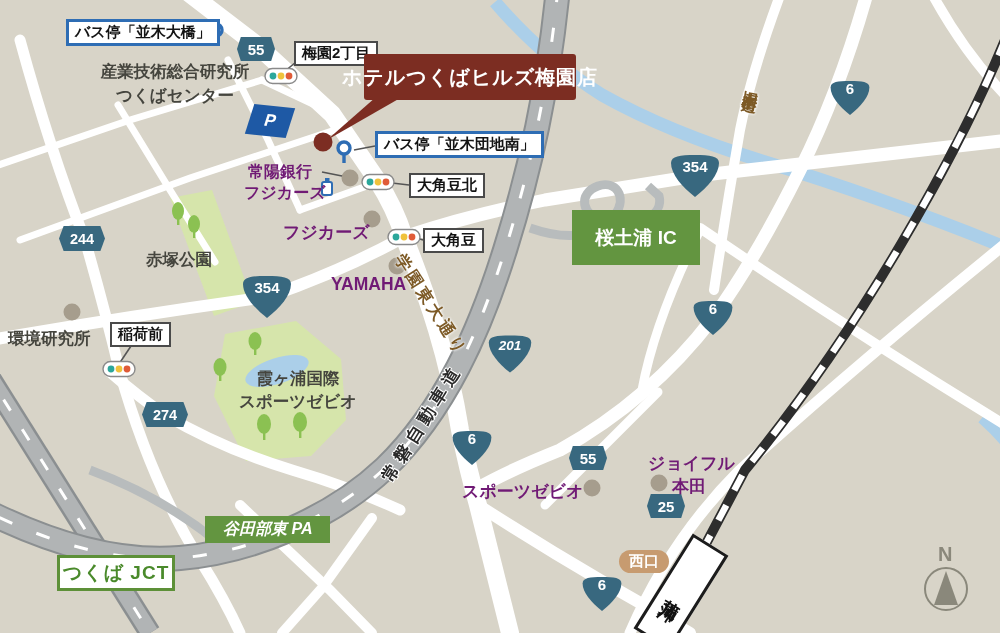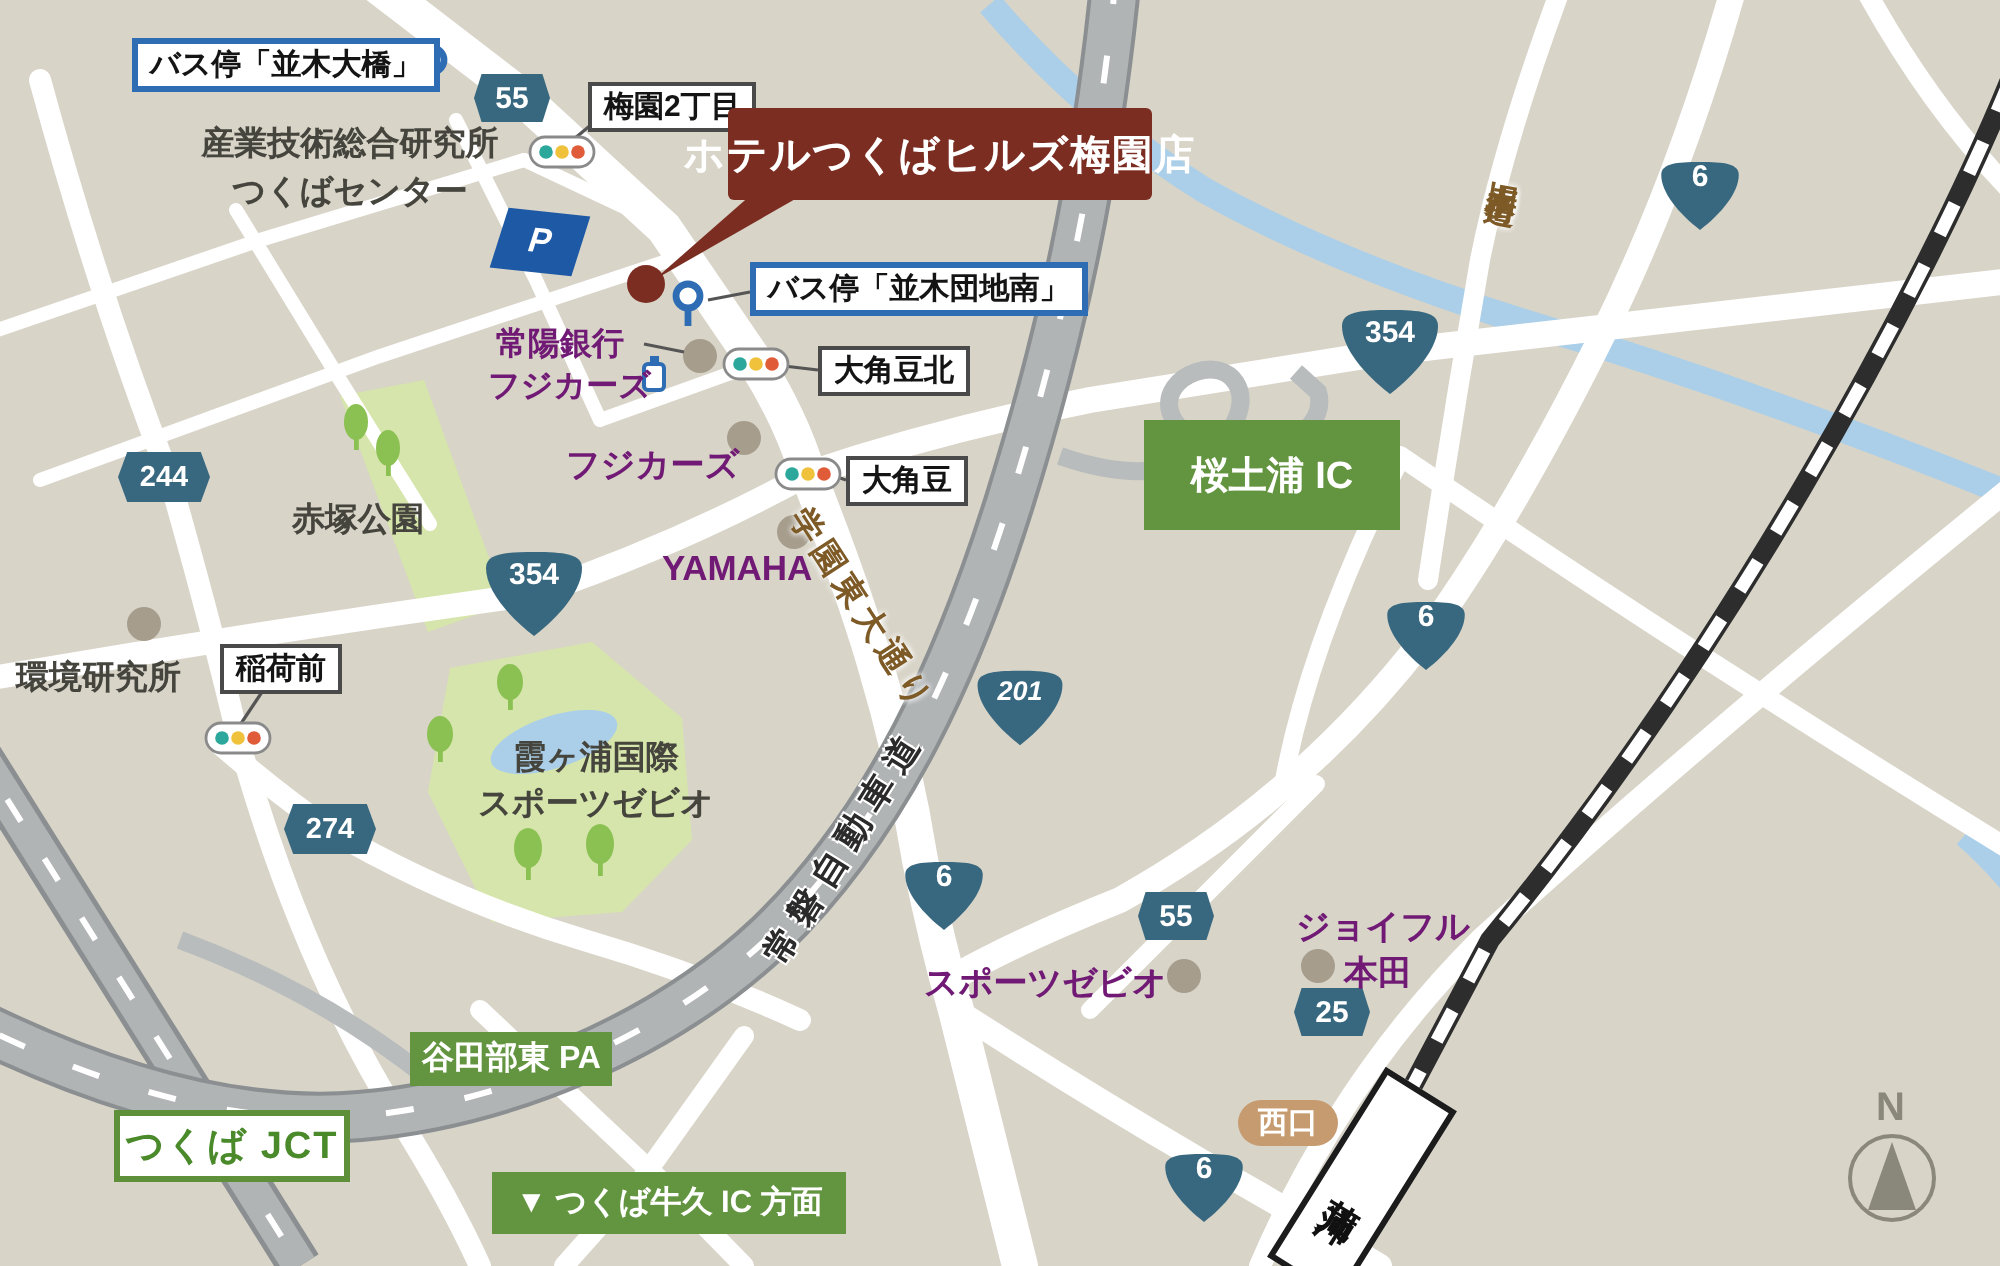--- a/index.html
+++ b/index.html
@@ -295,23 +295,22 @@
         <path d="M26,44 C13,34 2,21 2,10 C2,3 11,2 26,2 C41,2 50,3 50,10 C50,21 39,34 26,44 Z" fill="var(--badge-blue)"></path>
       </svg>
     <span class="num" style="font-size:13.5px;font-style:italic;">201</span>
   </div>
 
   <div class="abs vtext" style="left:742px;top:78px;transform:rotate(10deg);">旧水戸街道</div>
   <div class="abs roadname-diag" style="left:408px;top:250px;transform:rotate(57deg);transform-origin:left top;">学園東大通り</div>
   <div class="abs expwy-name" style="left:386px;top:468px;transform:rotate(-58deg);transform-origin:left center;">常磐自動車道</div>
 
   <div class="abs green-label" style="left:572px;top:183px;width:128px;height:55px;font-size:19px;margin-top:27px;">桜土浦 IC</div>
-  <div class="abs green-label" style="left:205px;top:516px;height:27px;padding:0 6px;font-size:16px;">谷田部東 PA</div>
+  <div class="abs green-label" style="left:205px;top:516px;height:27px;padding:0 18px;font-size:16px;font-style:italic;">谷田部東 PA</div>
   <div class="abs jct-label" style="left:57px;top:555px;">つくば JCT</div>
-  <div class="abs green-label" style="left:246px;top:586px;height:31px;padding:0 12px;font-size:15.5px;">▼ つくば牛久 IC 方面</div>
 
   <div class="abs poi" style="left:462px;top:480px;">スポーツゼビオ</div>
   <div class="abs poi" style="left:648px;top:452px;">ジョイフル</div>
   <div class="abs poi" style="left:672px;top:475px;">本田</div>
   <div class="abs nishiguchi" style="left:619px;top:550px;">西口</div>
 
   <div class="abs station-box" style="left:660px;top:536px;">
     <span>荒川沖</span>
   </div>
 

